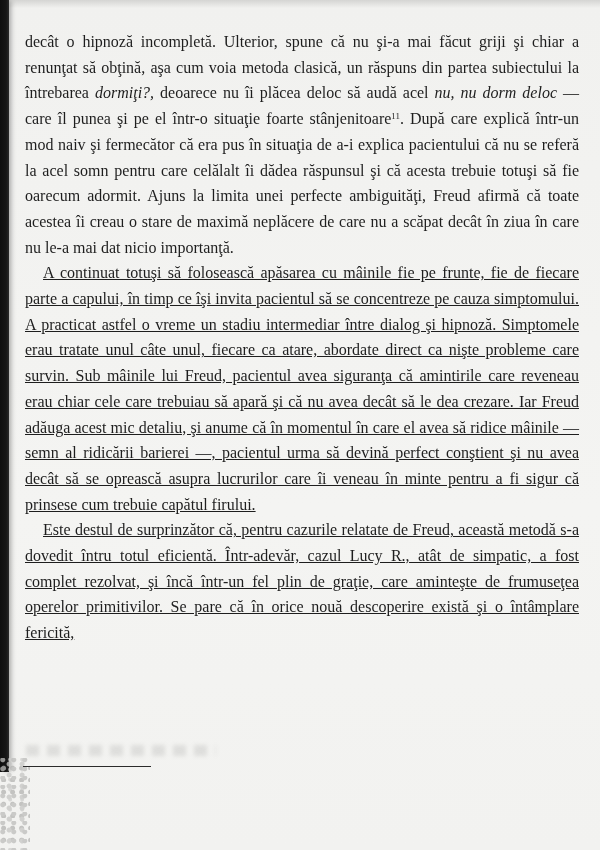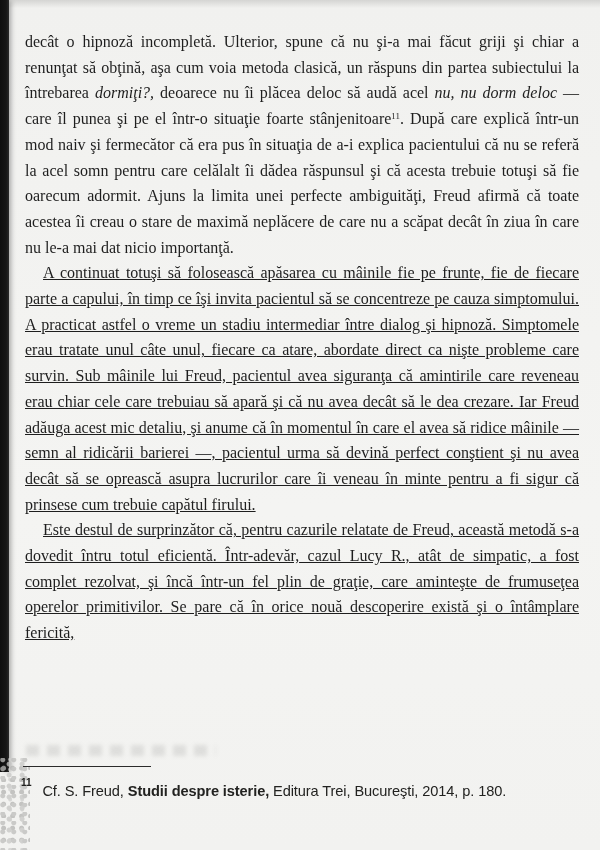--- a/index.html
+++ b/index.html
@@ -75,15 +75,14 @@
   <main class="text-block">
     <p><span>decât o hipnoză incompletă. Ulterior, spune că nu şi-a mai făcut griji şi chiar a renunţat să obţină, aşa cum voia metoda clasică, un răspuns din partea subiectului la întrebarea </span><em>dormiţi?,</em><span> deoarece nu îi plăcea deloc să audă acel </span><em>nu, nu dorm deloc</em><span> — care îl punea şi pe el într-o situaţie foarte stânjenitoare</span><sup>11</sup><span>. După care explică într-un mod naiv şi fermecător că era pus în situaţia de a-i explica pacientului că nu se referă la acel somn pentru care celălalt îi dădea răspunsul şi că acesta trebuie totuşi să fie oarecum adormit. Ajuns la limita unei perfecte ambiguităţi, Freud afirmă că toate acestea îi creau o stare de maximă neplăcere de care nu a scăpat decât în ziua în care nu le-a mai dat nicio importanţă.</span></p>
     <p class="indented"><span>A continuat totuşi să folosească apăsarea cu mâinile fie pe frunte, fie de fiecare parte a capului, în timp ce îşi invita pacientul să se concentreze pe cauza simptomului. A practicat astfel o vreme un stadiu intermediar între dialog şi hipnoză. Simptomele erau tratate unul câte unul, fiecare ca atare, abordate direct ca nişte probleme care survin. Sub mâinile lui Freud, pacientul avea siguranţa că amintirile care reveneau erau chiar cele care trebuiau să apară şi că nu avea decât să le dea crezare. Iar Freud adăuga acest mic detaliu, şi anume că în momentul în care el avea să ridice mâinile — semn al ridicării barierei —, pacientul urma să devină perfect conştient şi nu avea decât să se oprească asupra lucrurilor care îi veneau în minte pentru a fi sigur că prinsese cum trebuie capătul firului.</span></p>
     <p class="indented"><span>Este destul de surprinzător că, pentru cazurile relatate de Freud, această metodă s-a dovedit întru totul eficientă. Într-adevăr, cazul Lucy R., atât de simpatic, a fost complet rezolvat, şi încă într-un fel plin de graţie, care aminteşte de frumuseţea operelor primitivilor. Se pare că în orice nouă descoperire există şi o întâmplare fericită,</span></p>
   </main>
 
   <div class="ghost-showthrough"></div>
 
   <hr class="fn-rule">
 
-  <div class="footnote"><sup class="fn-marker">11</sup><span><span>Cf. S. Freud, </span><b>Studii despre isterie,</b><span> Editura Trei, Bucureşti, 2014, p. 180.</span></span></div>
 
 </div>
 
 </body></html>

